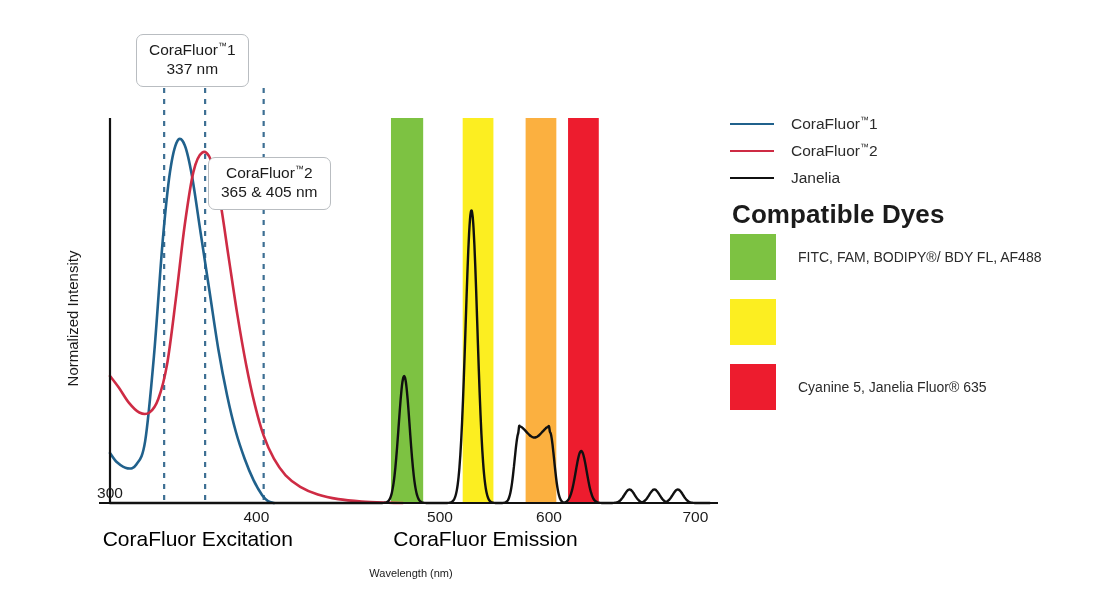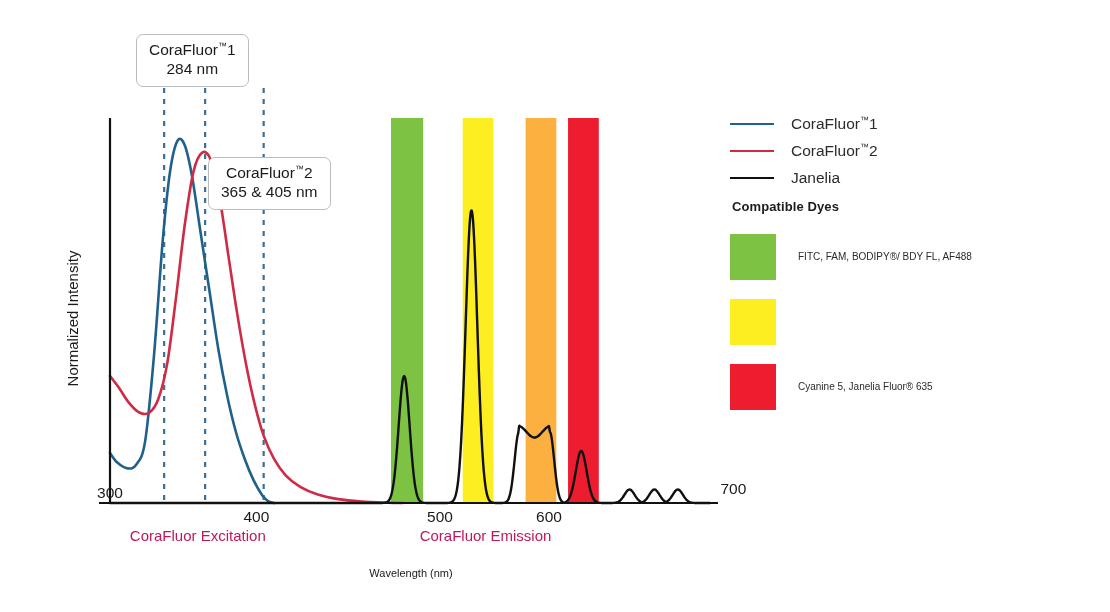--- a/index.html
+++ b/index.html
@@ -50,22 +50,22 @@
 
   
   .axis-tick-label {
     position: absolute;
     font-size: 15.5px;
     color: #1b1b1b;
     transform: translateX(-50%);
   }
   .range-label {
     position: absolute;
-    font-size: 15px;
-    color: #be185d;
+    font-size: 21px;
+    color: #000000;
     transform: translateX(-50%);
     white-space: nowrap;
     text-align: center;
   }
   #x-axis-title {
     position: absolute;
     left: 411px;
     top: 567px;
     transform: translateX(-50%);
     font-size: 11px;
@@ -111,21 +111,21 @@
   .series-label {
     font-size: 15.5px;
     color: #2b2b2b;
     white-space: nowrap;
   }
   .series-label sup { font-size: 9px; vertical-align: super; line-height: 0; }
 
   #dyes-heading {
     position: absolute;
     left: 2px; top: 199px;
-    font-size: 13px;
+    font-size: 26px;
     color: #1b1b1b;
     font-weight: 600;
     letter-spacing: .1px;
   }
   #dye-list {
     position: absolute;
     left: 0; top: 234px;
     width: 380px;
   }
   .dye-row {
@@ -133,21 +133,21 @@
     align-items: center;
     margin-bottom: 19px;
     min-height: 46px;
   }
   .dye-swatch {
     width: 46px; height: 46px;
     flex: 0 0 auto;
     margin-right: 22px;
   }
   .dye-label {
-    font-size: 10px;
+    font-size: 14px;
     color: #2b2b2b;
     line-height: 1.32;
   }
   .dye-label .ln { display: block; white-space: nowrap; }
 </style>
 </head>
 <body>
 
 <div id="root">
 
@@ -163,34 +163,34 @@
         <path d="M 110.00 452.95 C 111.22 454.55 114.39 460.01 117.32 462.57 C 120.24 465.14 124.39 468.03 127.56 468.35 C 130.73 468.67 133.41 468.99 136.34 464.50 C 139.27 460.01 142.20 459.37 145.12 441.40 C 148.05 423.43 150.98 390.07 153.90 356.70 C 156.83 323.33 160.00 272.00 162.68 241.20 C 165.37 210.40 167.56 188.58 170.00 171.90 C 172.44 155.22 174.88 145.59 177.32 141.10 C 179.76 136.61 182.20 139.17 184.63 144.95 C 187.07 150.72 189.27 160.99 191.95 175.75 C 194.63 190.51 197.80 214.25 200.73 233.50 C 203.66 252.75 206.59 272.00 209.51 291.25 C 212.44 310.50 215.37 331.68 218.29 349.00 C 221.22 366.32 224.15 381.40 227.07 395.20 C 230.00 409.00 232.93 421.19 235.85 431.77 C 238.78 442.36 241.71 450.70 244.63 458.73 C 247.56 466.75 250.49 473.80 253.41 479.90 C 256.34 486.00 259.76 491.77 262.20 495.30 C 264.63 498.83 266.10 499.79 268.05 501.07 C 270.00 502.36 272.93 502.68 273.90 503.00" fill="none" stroke="#20618C" stroke-width="2.6" stroke-linejoin="round" stroke-linecap="round"></path>
         <path d="M 110.00 375.95 C 111.46 377.88 115.61 383.01 118.78 387.50 C 121.95 391.99 125.61 398.73 129.02 402.90 C 132.44 407.07 135.85 410.92 139.27 412.52 C 142.68 414.13 146.34 414.77 149.51 412.52 C 152.68 410.28 155.37 407.07 158.29 399.05 C 161.22 391.03 164.15 381.08 167.07 364.40 C 170.00 347.72 172.93 322.05 175.85 298.95 C 178.78 275.85 181.71 246.98 184.63 225.80 C 187.56 204.63 190.49 184.09 193.41 171.90 C 196.34 159.71 199.27 154.57 202.20 152.65 C 205.12 150.72 208.05 152.65 210.98 160.35 C 213.90 168.05 216.83 182.81 219.76 198.85 C 222.68 214.89 225.61 237.35 228.54 256.60 C 231.46 275.85 234.39 296.38 237.32 314.35 C 240.24 332.32 243.17 349.32 246.10 364.40 C 249.02 379.48 251.95 392.95 254.88 404.82 C 257.80 416.70 260.49 426.64 263.66 435.63 C 266.83 444.61 270.24 452.12 273.90 458.73 C 277.56 465.33 281.22 470.60 285.61 475.28 C 290.00 479.96 294.88 483.62 300.24 486.83 C 305.61 490.04 311.46 492.48 317.80 494.53 C 324.15 496.58 330.98 498.00 338.29 499.15 C 345.61 500.30 353.41 500.88 361.71 501.46 C 370.00 502.04 381.22 502.36 388.05 502.62 C 394.88 502.87 400.24 502.94 402.68 503.00" fill="none" stroke="#CE2B44" stroke-width="2.6" stroke-linejoin="round" stroke-linecap="round"></path>
         <path d="M 110.00 503.00 C 110.15 503.00 110.59 503.00 110.88 503.00 C 111.17 503.00 111.46 503.00 111.76 503.00 C 112.05 503.00 112.34 503.00 112.63 503.00 C 112.93 503.00 113.22 503.00 113.51 503.00 C 113.80 503.00 114.10 503.00 114.39 503.00 C 114.68 503.00 114.98 503.00 115.27 503.00 C 115.56 503.00 115.85 503.00 116.15 503.00 C 116.44 503.00 116.73 503.00 117.02 503.00 C 117.32 503.00 117.61 503.00 117.90 503.00 C 118.20 503.00 118.49 503.00 118.78 503.00 C 119.07 503.00 119.37 503.00 119.66 503.00 C 119.95 503.00 120.24 503.00 120.54 503.00 C 120.83 503.00 121.12 503.00 121.41 503.00 C 121.71 503.00 122.00 503.00 122.29 503.00 C 122.59 503.00 122.88 503.00 123.17 503.00 C 123.46 503.00 123.76 503.00 124.05 503.00 C 124.34 503.00 124.63 503.00 124.93 503.00 C 125.22 503.00 125.51 503.00 125.80 503.00 C 126.10 503.00 126.39 503.00 126.68 503.00 C 126.98 503.00 127.27 503.00 127.56 503.00 C 127.85 503.00 128.15 503.00 128.44 503.00 C 128.73 503.00 129.02 503.00 129.32 503.00 C 129.61 503.00 129.90 503.00 130.20 503.00 C 130.49 503.00 130.78 503.00 131.07 503.00 C 131.37 503.00 131.66 503.00 131.95 503.00 C 132.24 503.00 132.54 503.00 132.83 503.00 C 133.12 503.00 133.41 503.00 133.71 503.00 C 134.00 503.00 134.29 503.00 134.59 503.00 C 134.88 503.00 135.17 503.00 135.46 503.00 C 135.76 503.00 136.05 503.00 136.34 503.00 C 136.63 503.00 136.93 503.00 137.22 503.00 C 137.51 503.00 137.80 503.00 138.10 503.00 C 138.39 503.00 138.68 503.00 138.98 503.00 C 139.27 503.00 139.56 503.00 139.85 503.00 C 140.15 503.00 140.44 503.00 140.73 503.00 C 141.02 503.00 141.32 503.00 141.61 503.00 C 141.90 503.00 142.20 503.00 142.49 503.00 C 142.78 503.00 143.07 503.00 143.37 503.00 C 143.66 503.00 143.95 503.00 144.24 503.00 C 144.54 503.00 144.83 503.00 145.12 503.00 C 145.41 503.00 145.71 503.00 146.00 503.00 C 146.29 503.00 146.59 503.00 146.88 503.00 C 147.17 503.00 147.46 503.00 147.76 503.00 C 148.05 503.00 148.34 503.00 148.63 503.00 C 148.93 503.00 149.22 503.00 149.51 503.00 C 149.80 503.00 150.10 503.00 150.39 503.00 C 150.68 503.00 150.98 503.00 151.27 503.00 C 151.56 503.00 151.85 503.00 152.15 503.00 C 152.44 503.00 152.73 503.00 153.02 503.00 C 153.32 503.00 153.61 503.00 153.90 503.00 C 154.20 503.00 154.49 503.00 154.78 503.00 C 155.07 503.00 155.37 503.00 155.66 503.00 C 155.95 503.00 156.24 503.00 156.54 503.00 C 156.83 503.00 157.12 503.00 157.41 503.00 C 157.71 503.00 158.00 503.00 158.29 503.00 C 158.59 503.00 158.88 503.00 159.17 503.00 C 159.46 503.00 159.76 503.00 160.05 503.00 C 160.34 503.00 160.63 503.00 160.93 503.00 C 161.22 503.00 161.51 503.00 161.80 503.00 C 162.10 503.00 162.39 503.00 162.68 503.00 C 162.98 503.00 163.27 503.00 163.56 503.00 C 163.85 503.00 164.15 503.00 164.44 503.00 C 164.73 503.00 165.02 503.00 165.32 503.00 C 165.61 503.00 165.90 503.00 166.20 503.00 C 166.49 503.00 166.78 503.00 167.07 503.00 C 167.37 503.00 167.66 503.00 167.95 503.00 C 168.24 503.00 168.54 503.00 168.83 503.00 C 169.12 503.00 169.41 503.00 169.71 503.00 C 170.00 503.00 170.29 503.00 170.59 503.00 C 170.88 503.00 171.17 503.00 171.46 503.00 C 171.76 503.00 172.05 503.00 172.34 503.00 C 172.63 503.00 172.93 503.00 173.22 503.00 C 173.51 503.00 173.80 503.00 174.10 503.00 C 174.39 503.00 174.68 503.00 174.98 503.00 C 175.27 503.00 175.56 503.00 175.85 503.00 C 176.15 503.00 176.44 503.00 176.73 503.00 C 177.02 503.00 177.32 503.00 177.61 503.00 C 177.90 503.00 178.20 503.00 178.49 503.00 C 178.78 503.00 179.07 503.00 179.37 503.00 C 179.66 503.00 179.95 503.00 180.24 503.00 C 180.54 503.00 180.83 503.00 181.12 503.00 C 181.41 503.00 181.71 503.00 182.00 503.00 C 182.29 503.00 182.59 503.00 182.88 503.00 C 183.17 503.00 183.46 503.00 183.76 503.00 C 184.05 503.00 184.34 503.00 184.63 503.00 C 184.93 503.00 185.22 503.00 185.51 503.00 C 185.80 503.00 186.10 503.00 186.39 503.00 C 186.68 503.00 186.98 503.00 187.27 503.00 C 187.56 503.00 187.85 503.00 188.15 503.00 C 188.44 503.00 188.73 503.00 189.02 503.00 C 189.32 503.00 189.61 503.00 189.90 503.00 C 190.20 503.00 190.49 503.00 190.78 503.00 C 191.07 503.00 191.37 503.00 191.66 503.00 C 191.95 503.00 192.24 503.00 192.54 503.00 C 192.83 503.00 193.12 503.00 193.41 503.00 C 193.71 503.00 194.00 503.00 194.29 503.00 C 194.59 503.00 194.88 503.00 195.17 503.00 C 195.46 503.00 195.76 503.00 196.05 503.00 C 196.34 503.00 196.63 503.00 196.93 503.00 C 197.22 503.00 197.51 503.00 197.80 503.00 C 198.10 503.00 198.39 503.00 198.68 503.00 C 198.98 503.00 199.27 503.00 199.56 503.00 C 199.85 503.00 200.15 503.00 200.44 503.00 C 200.73 503.00 201.02 503.00 201.32 503.00 C 201.61 503.00 201.90 503.00 202.20 503.00 C 202.49 503.00 202.78 503.00 203.07 503.00 C 203.37 503.00 203.66 503.00 203.95 503.00 C 204.24 503.00 204.54 503.00 204.83 503.00 C 205.12 503.00 205.41 503.00 205.71 503.00 C 206.00 503.00 206.29 503.00 206.59 503.00 C 206.88 503.00 207.17 503.00 207.46 503.00 C 207.76 503.00 208.05 503.00 208.34 503.00 C 208.63 503.00 208.93 503.00 209.22 503.00 C 209.51 503.00 209.80 503.00 210.10 503.00 C 210.39 503.00 210.68 503.00 210.98 503.00 C 211.27 503.00 211.56 503.00 211.85 503.00 C 212.15 503.00 212.44 503.00 212.73 503.00 C 213.02 503.00 213.32 503.00 213.61 503.00 C 213.90 503.00 214.20 503.00 214.49 503.00 C 214.78 503.00 215.07 503.00 215.37 503.00 C 215.66 503.00 215.95 503.00 216.24 503.00 C 216.54 503.00 216.83 503.00 217.12 503.00 C 217.41 503.00 217.71 503.00 218.00 503.00 C 218.29 503.00 218.59 503.00 218.88 503.00 C 219.17 503.00 219.46 503.00 219.76 503.00 C 220.05 503.00 220.34 503.00 220.63 503.00 C 220.93 503.00 221.22 503.00 221.51 503.00 C 221.80 503.00 222.10 503.00 222.39 503.00 C 222.68 503.00 222.98 503.00 223.27 503.00 C 223.56 503.00 223.85 503.00 224.15 503.00 C 224.44 503.00 224.73 503.00 225.02 503.00 C 225.32 503.00 225.61 503.00 225.90 503.00 C 226.20 503.00 226.49 503.00 226.78 503.00 C 227.07 503.00 227.37 503.00 227.66 503.00 C 227.95 503.00 228.24 503.00 228.54 503.00 C 228.83 503.00 229.12 503.00 229.41 503.00 C 229.71 503.00 230.00 503.00 230.29 503.00 C 230.59 503.00 230.88 503.00 231.17 503.00 C 231.46 503.00 231.76 503.00 232.05 503.00 C 232.34 503.00 232.63 503.00 232.93 503.00 C 233.22 503.00 233.51 503.00 233.80 503.00 C 234.10 503.00 234.39 503.00 234.68 503.00 C 234.98 503.00 235.27 503.00 235.56 503.00 C 235.85 503.00 236.15 503.00 236.44 503.00 C 236.73 503.00 237.02 503.00 237.32 503.00 C 237.61 503.00 237.90 503.00 238.20 503.00 C 238.49 503.00 238.78 503.00 239.07 503.00 C 239.37 503.00 239.66 503.00 239.95 503.00 C 240.24 503.00 240.54 503.00 240.83 503.00 C 241.12 503.00 241.41 503.00 241.71 503.00 C 242.00 503.00 242.29 503.00 242.59 503.00 C 242.88 503.00 243.17 503.00 243.46 503.00 C 243.76 503.00 244.05 503.00 244.34 503.00 C 244.63 503.00 244.93 503.00 245.22 503.00 C 245.51 503.00 245.80 503.00 246.10 503.00 C 246.39 503.00 246.68 503.00 246.98 503.00 C 247.27 503.00 247.56 503.00 247.85 503.00 C 248.15 503.00 248.44 503.00 248.73 503.00 C 249.02 503.00 249.32 503.00 249.61 503.00 C 249.90 503.00 250.20 503.00 250.49 503.00 C 250.78 503.00 251.07 503.00 251.37 503.00 C 251.66 503.00 251.95 503.00 252.24 503.00 C 252.54 503.00 252.83 503.00 253.12 503.00 C 253.41 503.00 253.71 503.00 254.00 503.00 C 254.29 503.00 254.59 503.00 254.88 503.00 C 255.17 503.00 255.46 503.00 255.76 503.00 C 256.05 503.00 256.34 503.00 256.63 503.00 C 256.93 503.00 257.22 503.00 257.51 503.00 C 257.80 503.00 258.10 503.00 258.39 503.00 C 258.68 503.00 258.98 503.00 259.27 503.00 C 259.56 503.00 259.85 503.00 260.15 503.00 C 260.44 503.00 260.73 503.00 261.02 503.00 C 261.32 503.00 261.61 503.00 261.90 503.00 C 262.20 503.00 262.49 503.00 262.78 503.00 C 263.07 503.00 263.37 503.00 263.66 503.00 C 263.95 503.00 264.24 503.00 264.54 503.00 C 264.83 503.00 265.12 503.00 265.41 503.00 C 265.71 503.00 266.00 503.00 266.29 503.00 C 266.59 503.00 266.88 503.00 267.17 503.00 C 267.46 503.00 267.76 503.00 268.05 503.00 C 268.34 503.00 268.63 503.00 268.93 503.00 C 269.22 503.00 269.51 503.00 269.80 503.00 C 270.10 503.00 270.39 503.00 270.68 503.00 C 270.98 503.00 271.27 503.00 271.56 503.00 C 271.85 503.00 272.15 503.00 272.44 503.00 C 272.73 503.00 273.02 503.00 273.32 503.00 C 273.61 503.00 273.90 503.00 274.20 503.00 C 274.49 503.00 274.78 503.00 275.07 503.00 C 275.37 503.00 275.66 503.00 275.95 503.00 C 276.24 503.00 276.54 503.00 276.83 503.00 C 277.12 503.00 277.41 503.00 277.71 503.00 C 278.00 503.00 278.29 503.00 278.59 503.00 C 278.88 503.00 279.17 503.00 279.46 503.00 C 279.76 503.00 280.05 503.00 280.34 503.00 C 280.63 503.00 280.93 503.00 281.22 503.00 C 281.51 503.00 281.80 503.00 282.10 503.00 C 282.39 503.00 282.68 503.00 282.98 503.00 C 283.27 503.00 283.56 503.00 283.85 503.00 C 284.15 503.00 284.44 503.00 284.73 503.00 C 285.02 503.00 285.32 503.00 285.61 503.00 C 285.90 503.00 286.20 503.00 286.49 503.00 C 286.78 503.00 287.07 503.00 287.37 503.00 C 287.66 503.00 287.95 503.00 288.24 503.00 C 288.54 503.00 288.83 503.00 289.12 503.00 C 289.41 503.00 289.71 503.00 290.00 503.00 C 290.29 503.00 290.59 503.00 290.88 503.00 C 291.17 503.00 291.46 503.00 291.76 503.00 C 292.05 503.00 292.34 503.00 292.63 503.00 C 292.93 503.00 293.22 503.00 293.51 503.00 C 293.80 503.00 294.10 503.00 294.39 503.00 C 294.68 503.00 294.98 503.00 295.27 503.00 C 295.56 503.00 295.85 503.00 296.15 503.00 C 296.44 503.00 296.73 503.00 297.02 503.00 C 297.32 503.00 297.61 503.00 297.90 503.00 C 298.20 503.00 298.49 503.00 298.78 503.00 C 299.07 503.00 299.37 503.00 299.66 503.00 C 299.95 503.00 300.24 503.00 300.54 503.00 C 300.83 503.00 301.12 503.00 301.41 503.00 C 301.71 503.00 302.00 503.00 302.29 503.00 C 302.59 503.00 302.88 503.00 303.17 503.00 C 303.46 503.00 303.76 503.00 304.05 503.00 C 304.34 503.00 304.63 503.00 304.93 503.00 C 305.22 503.00 305.51 503.00 305.80 503.00 C 306.10 503.00 306.39 503.00 306.68 503.00 C 306.98 503.00 307.27 503.00 307.56 503.00 C 307.85 503.00 308.15 503.00 308.44 503.00 C 308.73 503.00 309.02 503.00 309.32 503.00 C 309.61 503.00 309.90 503.00 310.20 503.00 C 310.49 503.00 310.78 503.00 311.07 503.00 C 311.37 503.00 311.66 503.00 311.95 503.00 C 312.24 503.00 312.54 503.00 312.83 503.00 C 313.12 503.00 313.41 503.00 313.71 503.00 C 314.00 503.00 314.29 503.00 314.59 503.00 C 314.88 503.00 315.17 503.00 315.46 503.00 C 315.76 503.00 316.05 503.00 316.34 503.00 C 316.63 503.00 316.93 503.00 317.22 503.00 C 317.51 503.00 317.80 503.00 318.10 503.00 C 318.39 503.00 318.68 503.00 318.98 503.00 C 319.27 503.00 319.56 503.00 319.85 503.00 C 320.15 503.00 320.44 503.00 320.73 503.00 C 321.02 503.00 321.32 503.00 321.61 503.00 C 321.90 503.00 322.20 503.00 322.49 503.00 C 322.78 503.00 323.07 503.00 323.37 503.00 C 323.66 503.00 323.95 503.00 324.24 503.00 C 324.54 503.00 324.83 503.00 325.12 503.00 C 325.41 503.00 325.71 503.00 326.00 503.00 C 326.29 503.00 326.59 503.00 326.88 503.00 C 327.17 503.00 327.46 503.00 327.76 503.00 C 328.05 503.00 328.34 503.00 328.63 503.00 C 328.93 503.00 329.22 503.00 329.51 503.00 C 329.80 503.00 330.10 503.00 330.39 503.00 C 330.68 503.00 330.98 503.00 331.27 503.00 C 331.56 503.00 331.85 503.00 332.15 503.00 C 332.44 503.00 332.73 503.00 333.02 503.00 C 333.32 503.00 333.61 503.00 333.90 503.00 C 334.20 503.00 334.49 503.00 334.78 503.00 C 335.07 503.00 335.37 503.00 335.66 503.00 C 335.95 503.00 336.24 503.00 336.54 503.00 C 336.83 503.00 337.12 503.00 337.41 503.00 C 337.71 503.00 338.00 503.00 338.29 503.00 C 338.59 503.00 338.88 503.00 339.17 503.00 C 339.46 503.00 339.76 503.00 340.05 503.00 C 340.34 503.00 340.63 503.00 340.93 503.00 C 341.22 503.00 341.51 503.00 341.80 503.00 C 342.10 503.00 342.39 503.00 342.68 503.00 C 342.98 503.00 343.27 503.00 343.56 503.00 C 343.85 503.00 344.15 503.00 344.44 503.00 C 344.73 503.00 345.02 503.00 345.32 503.00 C 345.61 503.00 345.90 503.00 346.20 503.00 C 346.49 503.00 346.78 503.00 347.07 503.00 C 347.37 503.00 347.66 503.00 347.95 503.00 C 348.24 503.00 348.54 503.00 348.83 503.00 C 349.12 503.00 349.41 503.00 349.71 503.00 C 350.00 503.00 350.29 503.00 350.59 503.00 C 350.88 503.00 351.17 503.00 351.46 503.00 C 351.76 503.00 352.05 503.00 352.34 503.00 C 352.63 503.00 352.93 503.00 353.22 503.00 C 353.51 503.00 353.80 503.00 354.10 503.00 C 354.39 503.00 354.68 503.00 354.98 503.00 C 355.27 503.00 355.56 503.00 355.85 503.00 C 356.15 503.00 356.44 503.00 356.73 503.00 C 357.02 503.00 357.32 503.00 357.61 503.00 C 357.90 503.00 358.20 503.00 358.49 503.00 C 358.78 503.00 359.07 503.00 359.37 503.00 C 359.66 503.00 359.95 503.00 360.24 503.00 C 360.54 503.00 360.83 503.00 361.12 503.00 C 361.41 503.00 361.71 503.00 362.00 503.00 C 362.29 503.00 362.59 503.00 362.88 503.00 C 363.17 503.00 363.46 503.00 363.76 503.00 C 364.05 503.00 364.34 503.00 364.63 503.00 C 364.93 503.00 365.22 503.00 365.51 503.00 C 365.80 503.00 366.10 503.00 366.39 503.00 C 366.68 503.00 366.98 503.00 367.27 503.00 C 367.56 503.00 367.85 503.00 368.15 503.00 C 368.44 503.00 368.73 503.00 369.02 503.00 C 369.32 503.00 369.61 503.00 369.90 503.00 C 370.20 503.00 370.49 503.00 370.78 503.00 C 371.07 503.00 371.37 503.00 371.66 503.00 C 371.95 503.00 372.24 503.00 372.54 503.00 C 372.83 503.00 373.12 503.00 373.41 503.00 C 373.71 503.00 374.00 503.00 374.29 503.00 C 374.59 503.00 374.88 503.00 375.17 503.00 C 375.46 503.00 375.76 503.00 376.05 503.00 C 376.34 503.00 376.63 503.00 376.93 503.00 C 377.22 503.00 377.51 503.00 377.80 503.00 C 378.10 503.00 378.39 503.00 378.68 503.00 C 378.98 503.00 379.27 503.00 379.56 502.99 C 379.85 502.99 380.15 502.99 380.44 502.99 C 380.73 502.99 381.02 502.98 381.32 502.98 C 381.61 502.97 381.90 502.97 382.20 502.96 C 382.49 502.95 382.78 502.94 383.07 502.92 C 383.37 502.90 383.66 502.88 383.95 502.85 C 384.24 502.82 384.54 502.79 384.83 502.74 C 385.12 502.69 385.41 502.63 385.71 502.55 C 386.00 502.47 386.29 502.37 386.59 502.24 C 386.88 502.11 387.17 501.96 387.46 501.75 C 387.76 501.54 388.05 501.31 388.34 500.99 C 388.63 500.68 388.93 500.32 389.22 499.86 C 389.51 499.39 389.80 498.87 390.10 498.20 C 390.39 497.54 390.68 496.79 390.98 495.87 C 391.27 494.94 391.56 493.91 391.85 492.66 C 392.15 491.42 392.44 490.02 392.73 488.39 C 393.02 486.77 393.32 484.95 393.61 482.89 C 393.90 480.82 394.20 478.54 394.49 476.00 C 394.78 473.47 395.07 470.68 395.37 467.68 C 395.66 464.67 395.95 461.40 396.24 457.95 C 396.54 454.50 396.83 450.80 397.12 447.00 C 397.41 443.20 397.71 439.17 398.00 435.14 C 398.29 431.12 398.59 426.93 398.88 422.86 C 399.17 418.79 399.46 414.64 399.76 410.74 C 400.05 406.85 400.34 402.97 400.63 399.48 C 400.93 395.98 401.22 392.64 401.51 389.77 C 401.80 386.91 402.10 384.33 402.39 382.29 C 402.68 380.26 402.98 378.62 403.27 377.57 C 403.56 376.51 403.85 375.95 404.15 375.95 C 404.44 375.95 404.73 376.51 405.02 377.57 C 405.32 378.62 405.61 380.26 405.90 382.29 C 406.20 384.33 406.49 386.91 406.78 389.77 C 407.07 392.64 407.37 395.98 407.66 399.48 C 407.95 402.97 408.24 406.85 408.54 410.74 C 408.83 414.64 409.12 418.79 409.41 422.86 C 409.71 426.93 410.00 431.12 410.29 435.14 C 410.59 439.17 410.88 443.20 411.17 447.00 C 411.46 450.80 411.76 454.50 412.05 457.95 C 412.34 461.40 412.63 464.67 412.93 467.68 C 413.22 470.68 413.51 473.47 413.80 476.00 C 414.10 478.54 414.39 480.82 414.68 482.89 C 414.98 484.95 415.27 486.77 415.56 488.39 C 415.85 490.02 416.15 491.42 416.44 492.66 C 416.73 493.91 417.02 494.94 417.32 495.87 C 417.61 496.79 417.90 497.54 418.20 498.20 C 418.49 498.87 418.78 499.39 419.07 499.86 C 419.37 500.32 419.66 500.68 419.95 500.99 C 420.24 501.31 420.54 501.54 420.83 501.75 C 421.12 501.96 421.41 502.11 421.71 502.24 C 422.00 502.37 422.29 502.47 422.59 502.55 C 422.88 502.63 423.17 502.69 423.46 502.74 C 423.76 502.79 424.05 502.82 424.34 502.85 C 424.63 502.88 424.93 502.90 425.22 502.92 C 425.51 502.94 425.80 502.95 426.10 502.96 C 426.39 502.97 426.68 502.97 426.98 502.98 C 427.27 502.98 427.56 502.99 427.85 502.99 C 428.15 502.99 428.44 502.99 428.73 502.99 C 429.02 503.00 429.32 503.00 429.61 503.00 C 429.90 503.00 430.20 503.00 430.49 503.00 C 430.78 503.00 431.07 503.00 431.37 503.00 C 431.66 503.00 431.95 503.00 432.24 503.00 C 432.54 503.00 432.83 503.00 433.12 503.00 C 433.41 503.00 433.71 503.00 434.00 503.00 C 434.29 503.00 434.59 503.00 434.88 503.00 C 435.17 503.00 435.46 503.00 435.76 503.00 C 436.05 503.00 436.34 503.00 436.63 503.00 C 436.93 503.00 437.22 503.00 437.51 503.00 C 437.80 503.00 438.10 503.00 438.39 503.00 C 438.68 503.00 438.98 503.00 439.27 503.00 C 439.56 503.00 439.85 503.00 440.15 503.00 C 440.44 503.00 440.73 503.00 441.02 503.00 C 441.32 503.00 441.61 503.00 441.90 503.00 C 442.20 503.00 442.49 503.00 442.78 503.00 C 443.07 503.00 443.37 503.00 443.66 503.00 C 443.95 503.00 444.24 502.99 444.54 502.99 C 444.83 502.99 445.12 502.99 445.41 502.99 C 445.71 502.98 446.00 502.98 446.29 502.97 C 446.59 502.97 446.88 502.96 447.17 502.95 C 447.46 502.94 447.76 502.92 448.05 502.90 C 448.34 502.88 448.63 502.86 448.93 502.82 C 449.22 502.79 449.51 502.75 449.80 502.69 C 450.10 502.63 450.39 502.56 450.68 502.46 C 450.98 502.36 451.27 502.25 451.56 502.10 C 451.85 501.94 452.15 501.76 452.44 501.51 C 452.73 501.26 453.02 500.98 453.32 500.60 C 453.61 500.22 453.90 499.80 454.20 499.23 C 454.49 498.66 454.78 498.02 455.07 497.19 C 455.37 496.37 455.66 495.44 455.95 494.26 C 456.24 493.09 456.54 491.77 456.83 490.14 C 457.12 488.52 457.41 486.70 457.71 484.50 C 458.00 482.31 458.29 479.86 458.59 476.98 C 458.88 474.10 459.17 470.90 459.46 467.21 C 459.76 463.53 460.05 459.46 460.34 454.87 C 460.63 450.29 460.93 445.26 461.22 439.72 C 461.51 434.18 461.80 428.14 462.10 421.65 C 462.39 415.15 462.68 408.13 462.98 400.74 C 463.27 393.35 463.56 385.44 463.85 377.31 C 464.15 369.18 464.44 360.59 464.73 351.96 C 465.02 343.33 465.32 334.34 465.61 325.53 C 465.90 316.72 466.20 307.71 466.49 299.11 C 466.78 290.52 467.07 281.92 467.37 273.98 C 467.66 266.04 467.95 258.32 468.24 251.47 C 468.54 244.62 468.83 238.24 469.12 232.90 C 469.41 227.55 469.71 222.91 470.00 219.40 C 470.29 215.90 470.59 213.30 470.88 211.86 C 471.17 210.42 471.46 210.04 471.76 210.77 C 472.05 211.49 472.34 213.36 472.63 216.19 C 472.93 219.03 473.22 223.02 473.51 227.78 C 473.80 232.55 474.10 238.39 474.39 244.78 C 474.68 251.17 474.98 258.49 475.27 266.12 C 475.56 273.74 475.85 282.10 476.15 290.53 C 476.44 298.95 476.73 307.88 477.02 316.66 C 477.32 325.44 477.61 334.49 477.90 343.22 C 478.20 351.95 478.49 360.71 478.78 369.04 C 479.07 377.37 479.37 385.53 479.66 393.18 C 479.95 400.84 480.24 408.17 480.54 414.98 C 480.83 421.79 481.12 428.16 481.41 434.02 C 481.71 439.88 482.00 445.25 482.29 450.14 C 482.59 455.04 482.88 459.43 483.17 463.40 C 483.46 467.38 483.76 470.86 484.05 473.99 C 484.34 477.13 484.63 479.81 484.93 482.22 C 485.22 484.63 485.51 486.65 485.80 488.45 C 486.10 490.25 486.39 491.72 486.68 493.04 C 486.98 494.35 487.27 495.40 487.56 496.33 C 487.85 497.26 488.15 497.99 488.44 498.63 C 488.73 499.28 489.02 499.77 489.32 500.21 C 489.61 500.64 489.90 500.96 490.20 501.25 C 490.49 501.54 490.78 501.75 491.07 501.93 C 491.37 502.11 491.66 502.24 491.95 502.36 C 492.24 502.48 492.54 502.55 492.83 502.63 C 493.12 502.70 493.41 502.74 493.71 502.79 C 494.00 502.83 494.29 502.86 494.59 502.88 C 494.88 502.91 495.17 502.92 495.46 502.93 C 495.76 502.95 496.05 502.96 496.34 502.97 C 496.63 502.97 496.93 502.98 497.22 502.98 C 497.51 502.99 497.80 502.99 498.10 502.99 C 498.39 502.99 498.68 502.99 498.98 503.00 C 499.27 503.00 499.56 503.00 499.85 502.99 C 500.15 502.99 500.44 502.99 500.73 502.99 C 501.02 502.98 501.32 502.98 501.61 502.97 C 501.90 502.96 502.20 502.96 502.49 502.94 C 502.78 502.92 503.07 502.91 503.37 502.88 C 503.66 502.85 503.95 502.81 504.24 502.75 C 504.54 502.70 504.83 502.63 505.12 502.53 C 505.41 502.42 505.71 502.31 506.00 502.13 C 506.29 501.95 506.59 501.74 506.88 501.45 C 507.17 501.15 507.46 500.82 507.76 500.36 C 508.05 499.89 508.34 499.37 508.63 498.67 C 508.93 497.98 509.22 497.18 509.51 496.19 C 509.80 495.19 510.10 494.06 510.39 492.70 C 510.68 491.34 510.98 489.80 511.27 488.04 C 511.56 486.28 511.85 484.30 512.15 482.12 C 512.44 479.95 512.73 477.54 513.02 475.01 C 513.32 472.48 513.61 469.71 513.90 466.94 C 514.20 464.16 514.49 461.20 514.78 458.36 C 515.07 455.52 515.37 452.58 515.66 449.91 C 515.95 447.24 516.24 444.59 516.54 442.34 C 516.83 440.09 517.12 438.00 517.41 436.41 C 517.71 434.81 518.00 434.47 518.29 432.76 C 518.59 431.05 518.88 427.22 519.17 426.16 C 519.46 425.10 519.76 426.30 520.05 426.41 C 520.34 426.51 520.63 426.65 520.93 426.81 C 521.22 426.97 521.51 427.16 521.80 427.36 C 522.10 427.57 522.39 427.79 522.68 428.04 C 522.98 428.28 523.27 428.55 523.56 428.83 C 523.85 429.11 524.15 429.40 524.44 429.70 C 524.73 430.01 525.02 430.32 525.32 430.64 C 525.61 430.96 525.90 431.28 526.20 431.61 C 526.49 431.93 526.78 432.26 527.07 432.58 C 527.37 432.90 527.66 433.22 527.95 433.53 C 528.24 433.84 528.54 434.15 528.83 434.43 C 529.12 434.72 529.41 435.00 529.71 435.25 C 530.00 435.51 530.29 435.75 530.59 435.97 C 530.88 436.19 531.17 436.39 531.46 436.57 C 531.76 436.74 532.05 436.90 532.34 437.02 C 532.63 437.15 532.93 437.25 533.22 437.32 C 533.51 437.40 533.80 437.45 534.10 437.46 C 534.39 437.48 534.68 437.47 534.98 437.44 C 535.27 437.40 535.56 437.33 535.85 437.24 C 536.15 437.15 536.44 437.03 536.73 436.89 C 537.02 436.74 537.32 436.57 537.61 436.38 C 537.90 436.19 538.20 435.98 538.49 435.74 C 538.78 435.51 539.07 435.26 539.37 434.99 C 539.66 434.72 539.95 434.43 540.24 434.14 C 540.54 433.84 540.83 433.53 541.12 433.22 C 541.41 432.91 541.71 432.58 542.00 432.26 C 542.29 431.94 542.59 431.61 542.88 431.28 C 543.17 430.96 543.46 430.64 543.76 430.32 C 544.05 430.01 544.34 429.70 544.63 429.40 C 544.93 429.11 545.22 428.82 545.51 428.55 C 545.80 428.29 546.10 428.03 546.39 427.80 C 546.68 427.57 546.98 427.35 547.27 427.16 C 547.56 426.97 547.85 426.80 548.15 426.66 C 548.44 426.52 548.73 425.45 549.02 426.31 C 549.32 427.17 549.61 430.58 549.90 431.81 C 550.20 433.04 550.49 432.63 550.78 433.69 C 551.07 434.74 551.37 436.32 551.66 438.16 C 551.95 440.00 552.24 442.30 552.54 444.72 C 552.83 447.14 553.12 449.92 553.41 452.67 C 553.71 455.42 554.00 458.40 554.29 461.24 C 554.59 464.08 554.88 467.00 555.17 469.71 C 555.46 472.42 555.76 475.08 556.05 477.50 C 556.34 479.92 556.63 482.20 556.93 484.24 C 557.22 486.27 557.51 488.11 557.80 489.73 C 558.10 491.36 558.39 492.76 558.68 493.99 C 558.98 495.22 559.27 496.23 559.56 497.12 C 559.85 498.00 560.15 498.70 560.44 499.31 C 560.73 499.92 561.02 500.38 561.32 500.78 C 561.61 501.18 561.90 501.46 562.20 501.71 C 562.49 501.96 562.78 502.13 563.07 502.28 C 563.37 502.44 563.66 502.60 563.95 502.62 C 564.24 502.64 564.54 502.49 564.83 502.40 C 565.12 502.30 565.41 502.19 565.71 502.04 C 566.00 501.90 566.29 501.73 566.59 501.52 C 566.88 501.30 567.17 501.06 567.46 500.75 C 567.76 500.45 568.05 500.11 568.34 499.69 C 568.63 499.27 568.93 498.80 569.22 498.24 C 569.51 497.68 569.80 497.06 570.10 496.33 C 570.39 495.61 570.68 494.81 570.98 493.90 C 571.27 492.99 571.56 491.99 571.85 490.89 C 572.15 489.78 572.44 488.58 572.73 487.28 C 573.02 485.99 573.32 484.59 573.61 483.13 C 573.90 481.66 574.20 480.10 574.49 478.51 C 574.78 476.91 575.07 475.23 575.37 473.57 C 575.66 471.91 575.95 470.19 576.24 468.54 C 576.54 466.89 576.83 465.22 577.12 463.67 C 577.41 462.12 577.71 460.60 578.00 459.24 C 578.29 457.89 578.59 456.61 578.88 455.55 C 579.17 454.48 579.46 453.55 579.76 452.84 C 580.05 452.14 580.34 451.61 580.63 451.32 C 580.93 451.03 581.22 450.95 581.51 451.10 C 581.80 451.24 582.10 451.62 582.39 452.19 C 582.68 452.77 582.98 453.57 583.27 454.52 C 583.56 455.48 583.85 456.65 584.15 457.92 C 584.44 459.18 584.73 460.63 585.02 462.13 C 585.32 463.62 585.61 465.26 585.90 466.89 C 586.20 468.51 586.49 470.23 586.78 471.90 C 587.07 473.56 587.37 475.26 587.66 476.89 C 587.95 478.51 588.24 480.12 588.54 481.63 C 588.83 483.14 589.12 484.60 589.41 485.96 C 589.71 487.31 590.00 488.58 590.29 489.75 C 590.59 490.92 590.88 491.99 591.17 492.96 C 591.46 493.93 591.76 494.80 592.05 495.58 C 592.34 496.37 592.63 497.05 592.93 497.66 C 593.22 498.27 593.51 498.79 593.80 499.25 C 594.10 499.72 594.39 500.10 594.68 500.44 C 594.98 500.78 595.27 501.05 595.56 501.29 C 595.85 501.53 596.15 501.72 596.44 501.89 C 596.73 502.06 597.02 502.18 597.32 502.30 C 597.61 502.41 597.90 502.49 598.20 502.57 C 598.49 502.64 598.78 502.69 599.07 502.74 C 599.37 502.79 599.66 502.82 599.95 502.85 C 600.24 502.88 600.54 502.89 600.83 502.91 C 601.12 502.93 601.41 502.94 601.71 502.95 C 602.00 502.96 602.29 502.97 602.59 502.97 C 602.88 502.98 603.17 502.98 603.46 502.99 C 603.76 502.99 604.05 502.99 604.34 502.99 C 604.63 502.99 604.93 503.00 605.22 503.00 C 605.51 503.00 605.80 503.00 606.10 503.00 C 606.39 503.00 606.68 503.00 606.98 503.00 C 607.27 503.00 607.56 503.00 607.85 503.00 C 608.15 503.00 608.44 503.00 608.73 503.00 C 609.02 503.00 609.32 502.99 609.61 502.99 C 609.90 502.99 610.20 502.99 610.49 502.99 C 610.78 502.98 611.07 502.98 611.37 502.97 C 611.66 502.97 611.95 502.96 612.24 502.95 C 612.54 502.94 612.83 502.93 613.12 502.92 C 613.41 502.90 613.71 502.89 614.00 502.86 C 614.29 502.84 614.59 502.81 614.88 502.77 C 615.17 502.73 615.46 502.69 615.76 502.63 C 616.05 502.58 616.34 502.51 616.63 502.43 C 616.93 502.35 617.22 502.25 617.51 502.13 C 617.80 502.02 618.10 501.88 618.39 501.72 C 618.68 501.56 618.98 501.39 619.27 501.18 C 619.56 500.97 619.85 500.73 620.15 500.47 C 620.44 500.20 620.73 499.91 621.02 499.59 C 621.32 499.26 621.61 498.91 621.90 498.53 C 622.20 498.15 622.49 497.74 622.78 497.32 C 623.07 496.89 623.37 496.44 623.66 495.99 C 623.95 495.53 624.24 495.06 624.54 494.59 C 624.83 494.13 625.12 493.66 625.41 493.22 C 625.71 492.77 626.00 492.33 626.29 491.94 C 626.59 491.55 626.88 491.17 627.17 490.86 C 627.46 490.55 627.76 490.27 628.05 490.06 C 628.34 489.86 628.63 489.70 628.93 489.61 C 629.22 489.53 629.51 489.50 629.80 489.55 C 630.10 489.59 630.39 489.70 630.68 489.87 C 630.98 490.04 631.27 490.28 631.56 490.56 C 631.85 490.84 632.15 491.19 632.44 491.55 C 632.73 491.92 633.02 492.35 633.32 492.77 C 633.61 493.20 633.90 493.67 634.20 494.13 C 634.49 494.59 634.78 495.07 635.07 495.53 C 635.37 495.99 635.66 496.45 635.95 496.89 C 636.24 497.32 636.54 497.75 636.83 498.14 C 637.12 498.54 637.41 498.91 637.71 499.25 C 638.00 499.60 638.29 499.91 638.59 500.19 C 638.88 500.48 639.17 500.73 639.46 500.96 C 639.76 501.19 640.05 501.38 640.34 501.56 C 640.63 501.73 640.93 501.90 641.22 502.01 C 641.51 502.13 641.80 502.27 642.10 502.24 C 642.39 502.22 642.68 502.02 642.98 501.88 C 643.27 501.73 643.56 501.57 643.85 501.38 C 644.15 501.18 644.44 500.97 644.73 500.72 C 645.02 500.48 645.32 500.20 645.61 499.90 C 645.90 499.60 646.20 499.26 646.49 498.90 C 646.78 498.54 647.07 498.15 647.37 497.74 C 647.66 497.33 647.95 496.89 648.24 496.44 C 648.54 495.99 648.83 495.52 649.12 495.06 C 649.41 494.60 649.71 494.12 650.00 493.67 C 650.29 493.22 650.59 492.76 650.88 492.35 C 651.17 491.94 651.46 491.54 651.76 491.19 C 652.05 490.85 652.34 490.54 652.63 490.29 C 652.93 490.05 653.22 489.85 653.51 489.72 C 653.80 489.59 654.10 489.52 654.39 489.52 C 654.68 489.53 654.98 489.59 655.27 489.72 C 655.56 489.85 655.85 490.05 656.15 490.29 C 656.44 490.54 656.73 490.85 657.02 491.19 C 657.32 491.54 657.61 491.94 657.90 492.35 C 658.20 492.76 658.49 493.22 658.78 493.67 C 659.07 494.12 659.37 494.60 659.66 495.06 C 659.95 495.52 660.24 495.99 660.54 496.44 C 660.83 496.89 661.12 497.33 661.41 497.74 C 661.71 498.15 662.00 498.54 662.29 498.90 C 662.59 499.26 662.88 499.60 663.17 499.90 C 663.46 500.20 663.76 500.48 664.05 500.72 C 664.34 500.97 664.63 501.18 664.93 501.38 C 665.22 501.57 665.51 501.82 665.80 501.88 C 666.10 501.93 666.39 501.84 666.68 501.72 C 666.98 501.61 667.27 501.39 667.56 501.18 C 667.85 500.97 668.15 500.73 668.44 500.47 C 668.73 500.20 669.02 499.91 669.32 499.59 C 669.61 499.26 669.90 498.91 670.20 498.53 C 670.49 498.15 670.78 497.74 671.07 497.32 C 671.37 496.89 671.66 496.44 671.95 495.99 C 672.24 495.53 672.54 495.06 672.83 494.59 C 673.12 494.13 673.41 493.66 673.71 493.22 C 674.00 492.77 674.29 492.33 674.59 491.94 C 674.88 491.55 675.17 491.17 675.46 490.86 C 675.76 490.55 676.05 490.27 676.34 490.06 C 676.63 489.86 676.93 489.70 677.22 489.61 C 677.51 489.53 677.80 489.50 678.10 489.55 C 678.39 489.59 678.68 489.70 678.98 489.87 C 679.27 490.04 679.56 490.28 679.85 490.56 C 680.15 490.84 680.44 491.19 680.73 491.55 C 681.02 491.92 681.32 492.35 681.61 492.77 C 681.90 493.20 682.20 493.67 682.49 494.13 C 682.78 494.59 683.07 495.07 683.37 495.53 C 683.66 495.99 683.95 496.45 684.24 496.89 C 684.54 497.32 684.83 497.75 685.12 498.14 C 685.41 498.54 685.71 498.91 686.00 499.25 C 686.29 499.60 686.59 499.91 686.88 500.19 C 687.17 500.48 687.46 500.73 687.76 500.96 C 688.05 501.19 688.34 501.38 688.63 501.56 C 688.93 501.73 689.22 501.88 689.51 502.01 C 689.80 502.14 690.10 502.25 690.39 502.34 C 690.68 502.44 690.98 502.51 691.27 502.57 C 691.56 502.64 691.85 502.69 692.15 502.73 C 692.44 502.78 692.73 502.81 693.02 502.84 C 693.32 502.87 693.61 502.89 693.90 502.90 C 694.20 502.92 694.49 502.93 694.78 502.94 C 695.07 502.96 695.37 502.96 695.66 502.97 C 695.95 502.98 696.24 502.98 696.54 502.98 C 696.83 502.99 697.12 502.99 697.41 502.99 C 697.71 502.99 698.00 502.99 698.29 503.00 C 698.59 503.00 698.88 503.00 699.17 503.00 C 699.46 503.00 699.76 503.00 700.05 503.00 C 700.34 503.00 700.63 503.00 700.93 503.00 C 701.22 503.00 701.51 503.00 701.80 503.00 C 702.10 503.00 702.39 503.00 702.68 503.00 C 702.98 503.00 703.27 503.00 703.56 503.00 C 703.85 503.00 704.15 503.00 704.44 503.00 C 704.73 503.00 705.02 503.00 705.32 503.00 C 705.61 503.00 705.90 503.00 706.20 503.00 C 706.49 503.00 706.78 503.00 707.07 503.00 C 707.37 503.00 707.66 503.00 707.95 503.00 C 708.24 503.00 708.54 503.00 708.83 503.00 C 709.12 503.00 709.56 503.00 709.71 503.00" fill="none" stroke="#101010" stroke-width="2.4" stroke-linejoin="round" stroke-linecap="round"></path>
         <line x1="110" x2="110" y1="118" y2="503" stroke="#111" stroke-width="2.2"></line>
         <line x1="99" x2="718" y1="503" y2="503" stroke="#111" stroke-width="2.2"></line>
       </svg>
   </div>
 
   <div class="callout" id="callout-cf1">
     <span class="ln"><span>CoraFluor</span><sup>™</sup><span>1</span></span>
-    <span class="ln">284 nm</span>
+    <span class="ln">337 nm</span>
   </div>
 
   <div class="callout" id="callout-cf2">
     <span class="ln"><span>CoraFluor</span><sup>™</sup><span>2</span></span>
     <span class="ln">365 &amp; 405 nm</span>
   </div>
 
   <div id="tick-host">
       <div class="axis-tick-label" style="left: 110px; top: 484px;">300</div>
       <div class="axis-tick-label" style="left: 256.341px; top: 508px;">400</div>
       <div class="axis-tick-label" style="left: 415px; top: 508px; margin-left: 25px;">500</div>
       <div class="axis-tick-label" style="left: 549.024px; top: 508px;">600</div>
-      <div class="axis-tick-label" style="left: 695.366px; top: 480px; margin-left: 38px;">700</div>
+      <div class="axis-tick-label" style="left: 695.366px; top: 508px;">700</div>
     </div>
   <div id="range-host">
       <div class="range-label" style="left: 197.805px; top: 527px;">CoraFluor Excitation</div>
       <div class="range-label" style="left: 468.537px; top: 527px; margin-left: 17px;">CoraFluor Emission</div>
     </div>
 
   <div id="x-axis-title">Wavelength (nm)</div>
   <div id="y-axis-title">Normalized Intensity</div>
 
   <div id="right-panel">

